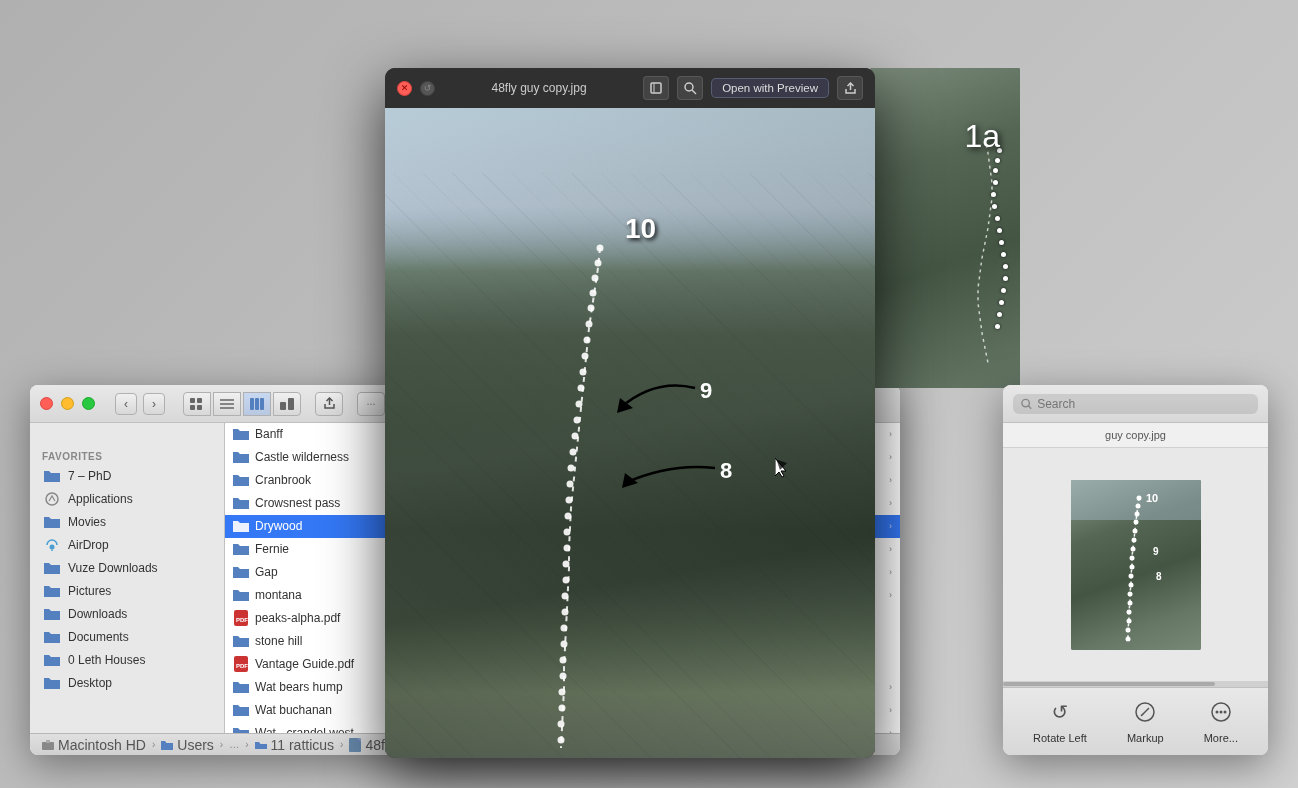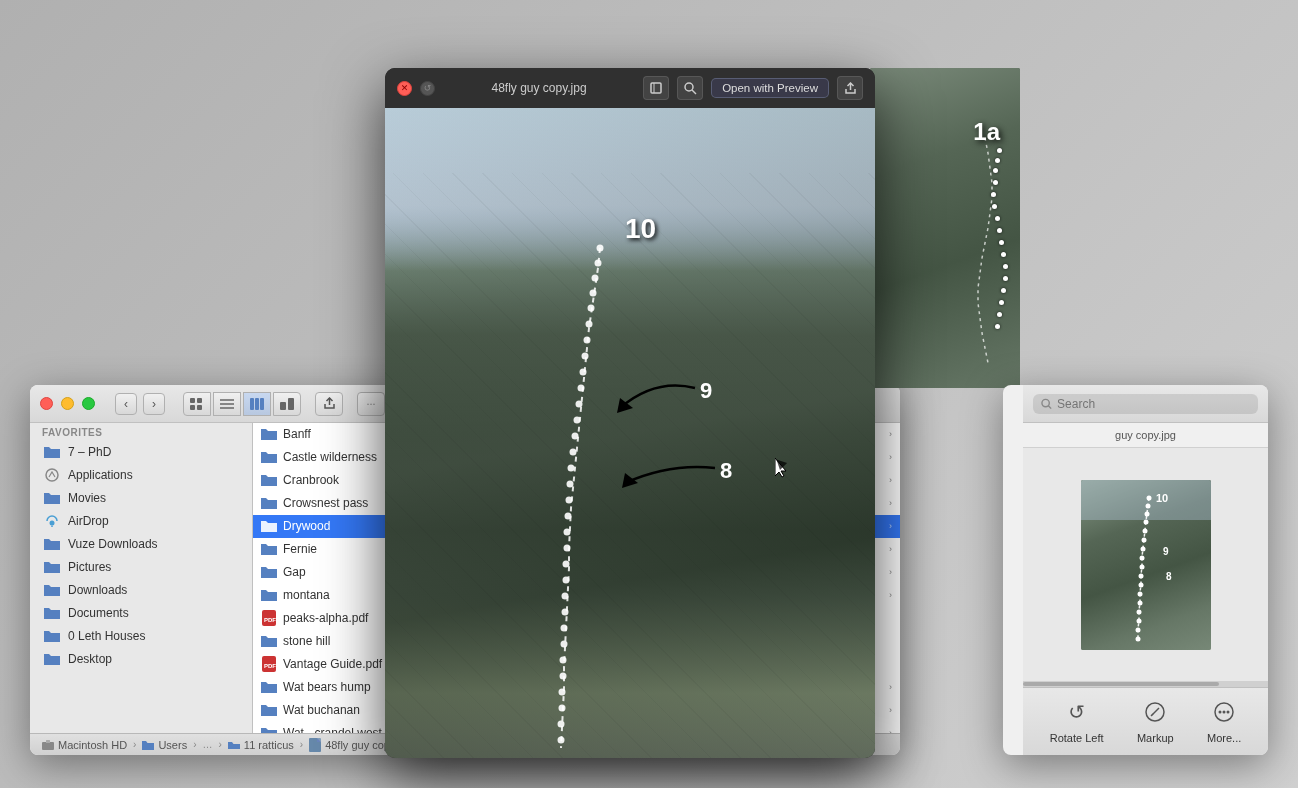--- a/index.html
+++ b/index.html
@@ -114,26 +114,26 @@
     }
 
     .finder-body {
       display: flex;
       flex: 1;
       overflow: hidden;
     }
 
     
     .sidebar {
-      width: 223px;
+      width: 195px;
       background: #e8e8e8;
       border-right: 1px solid #c0c0c0;
       overflow-y: auto;
       flex-shrink: 0;
-      padding: 0 0;
+      padding: 24px 0;
     }
 
     .sidebar-section-label {
       font-size: 10px;
       font-weight: 700;
       color: #888;
       text-transform: uppercase;
       padding: 4px 12px 2px 12px;
       letter-spacing: 0.5px;
     }
@@ -225,21 +225,21 @@
       font-size: 11px;
       color: #555;
       flex-shrink: 0;
       gap: 6px;
     }
 
     .breadcrumb-item {
       display: flex;
       align-items: center;
       gap: 4px;
-      font-size: 11px;
+      font-size: 14px;
       color: #555;
       cursor: pointer;
     }
 
     .breadcrumb-sep {
       color: #888;
       font-size: 10px;
     }
 
     
@@ -249,21 +249,20 @@
       right: 30px;
       width: 265px;
       height: 370px;
       background: #f0f0f0;
       border-radius: 8px;
       box-shadow: 0 10px 40px rgba(0,0,0,0.4);
       overflow: hidden;
       display: flex;
       flex-direction: column;
       z-index: 5;
-      padding-left: 20px;
     }
 
     .preview-header {
       height: 38px;
       background: linear-gradient(to bottom, #e8e8e8, #d8d8d8);
       border-bottom: 1px solid #c0c0c0;
       display: flex;
       align-items: center;
       padding: 0 10px;
       flex-shrink: 0;
@@ -501,22 +500,22 @@
       border-radius: 2px;
       overflow: hidden;
       z-index: 4;
     }
 
     .bg-rock-label {
       position: absolute;
       top: 50px;
       right: 20px;
       color: white;
-      font-size: 24px;
-      font-weight: 700;
+      font-size: 32px;
+      font-weight: 400;
       text-shadow: 2px 2px 6px rgba(0,0,0,0.9);
     }
 
     
     .dot {
       position: absolute;
       width: 5px;
       height: 5px;
       background: white;
       border-radius: 50%;

